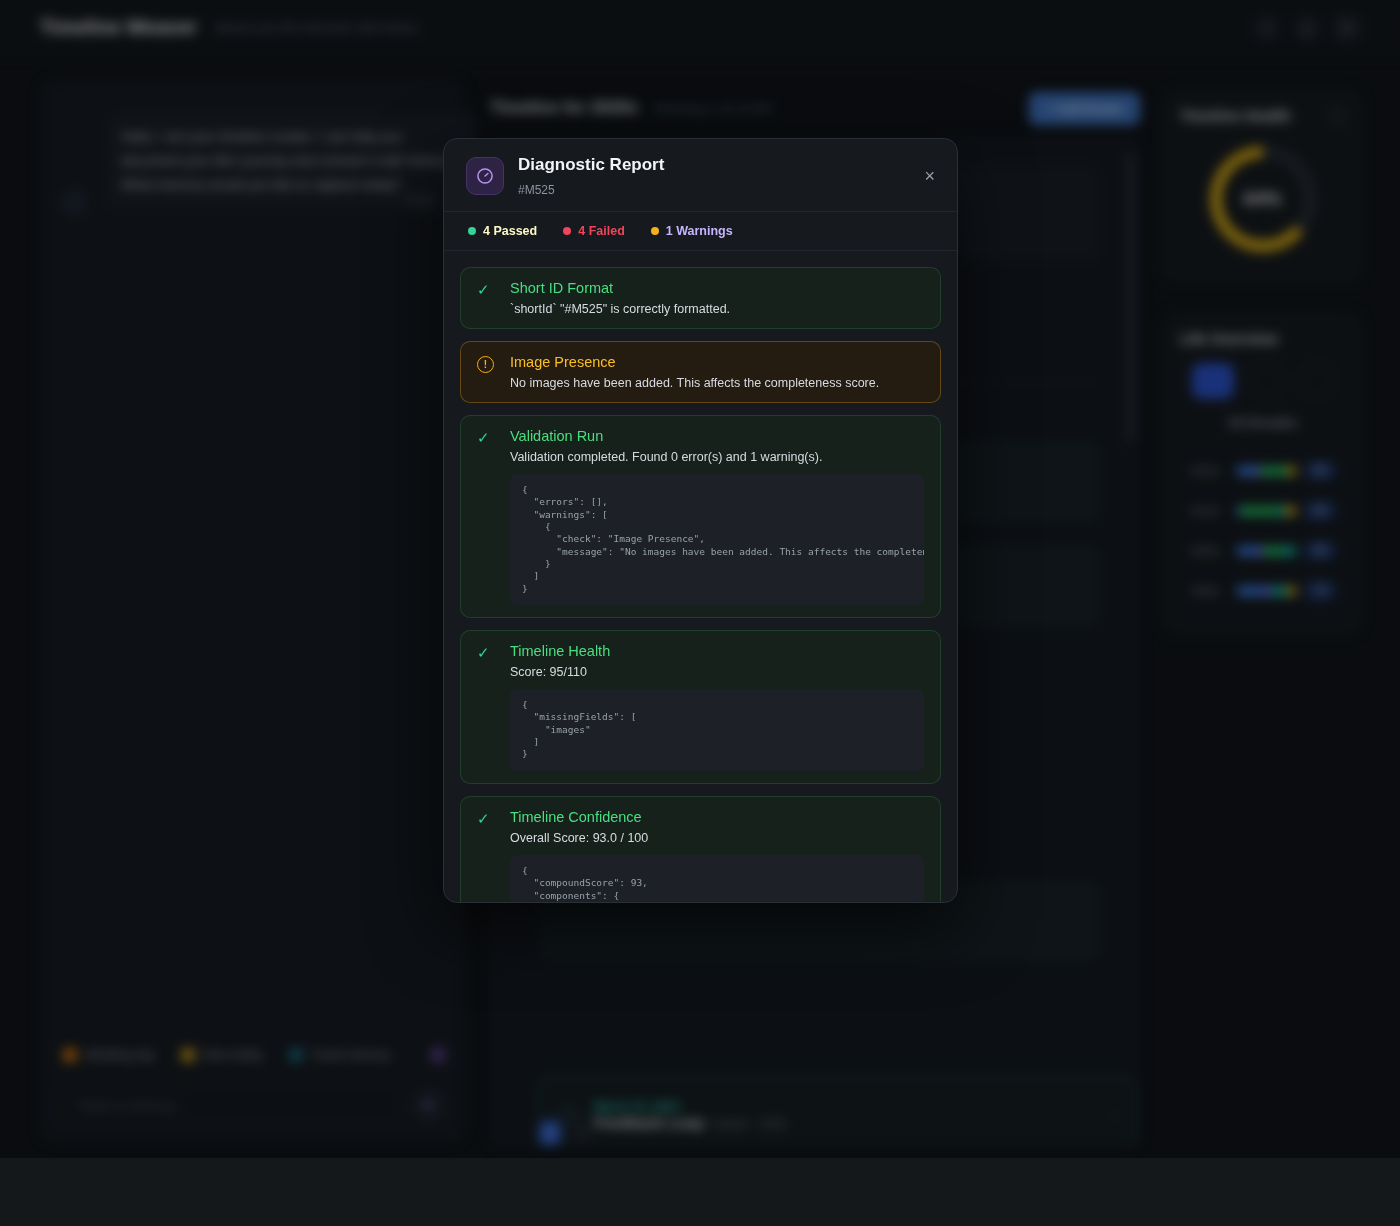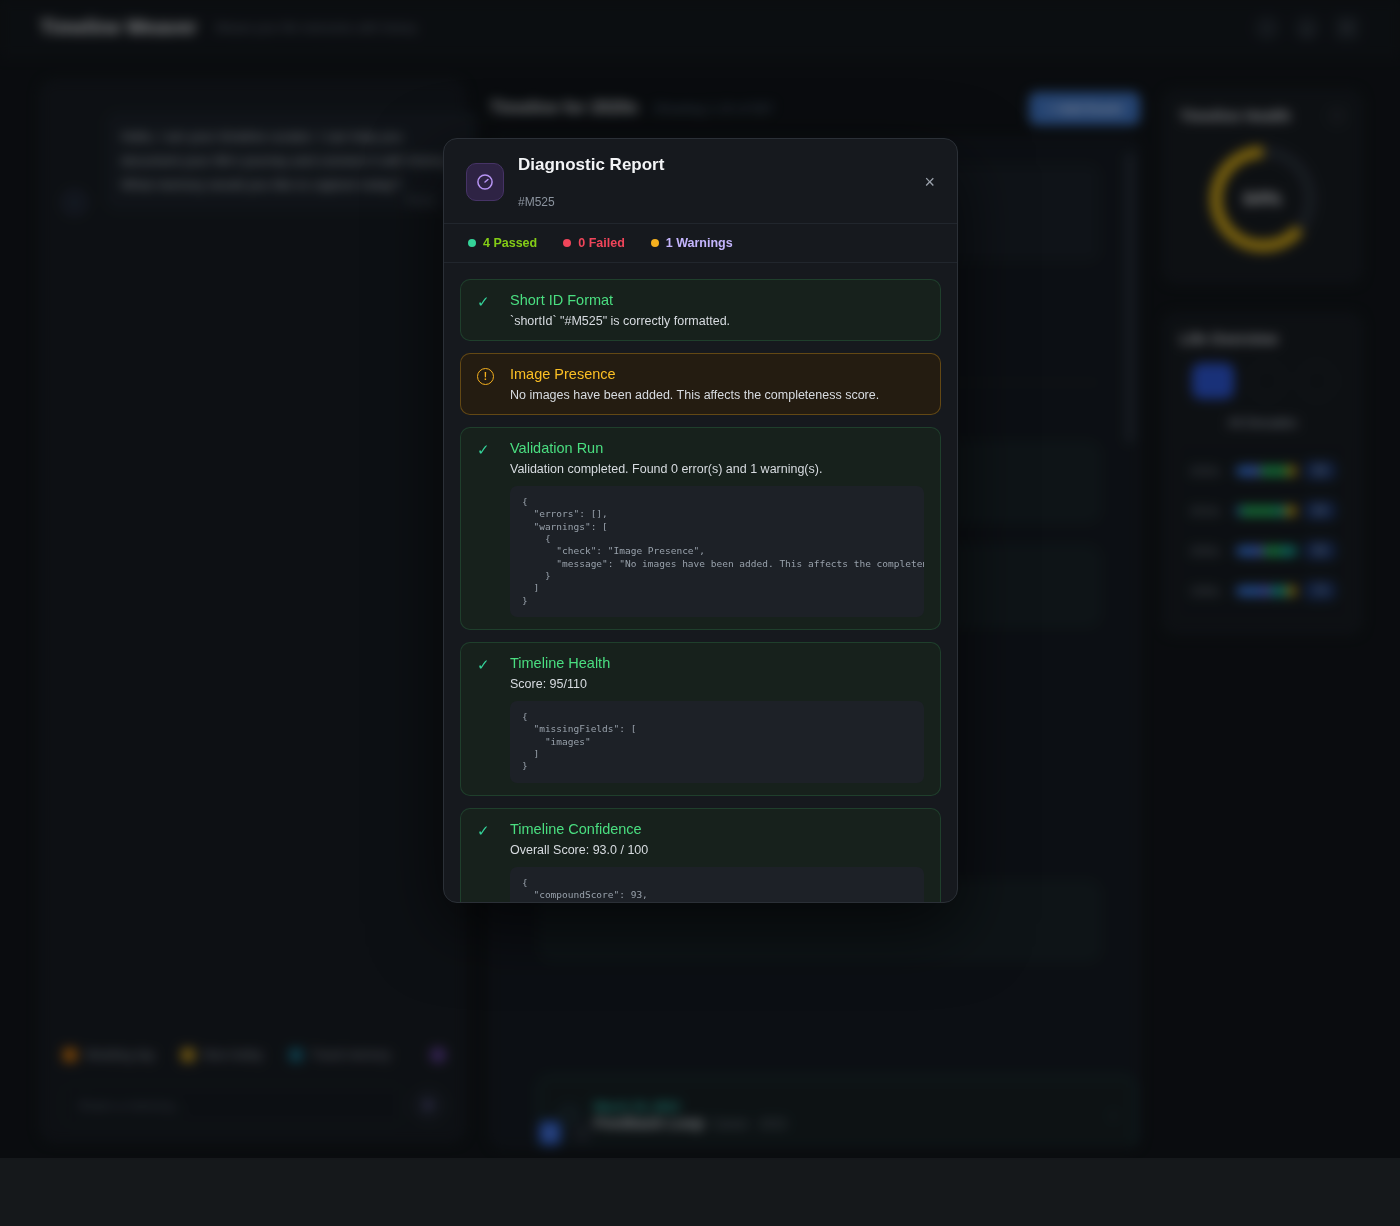--- a/index.html
+++ b/index.html
@@ -111,29 +111,29 @@
     background:rgba(37,99,235,.35); border:1px solid #2b56c9; border-radius:5px; padding:2px 0; }
 
   
   .modal { position:absolute; left:443px; top:138px; width:515px; height:765px;
     background:#16191e; border:1px solid #2b3037; border-radius:14px;
     box-shadow:0 24px 70px rgba(0,0,0,.65); display:flex; flex-direction:column; }
   .modal-header { display:flex; align-items:center; gap:14px; padding:16px 22px 14px; }
   .modal-ico { width:38px; height:38px; border-radius:10px; background:#2e2344;
     border:1px solid #463366; display:flex; align-items:center; justify-content:center; }
   .modal-title { font-size:17px; font-weight:bold; color:#f3f4f6; }
-  .modal-subid { font-size:12px; color:#8b939e; margin-top:20px; }
+  .modal-subid { font-size:12px; color:#8b939e; margin-top:8px; }
   .modal-close { margin-left:auto; font-size:18px; color:#9aa1ab; background:none;
     border:none; cursor:pointer; line-height:1; }
   .status-row { display:flex; align-items:center; gap:26px; padding:12px 24px;
     border-top:1px solid #21262d; border-bottom:1px solid #21262d; font-size:12.5px;
     font-weight:bold; }
   .status-item { display:flex; align-items:center; gap:7px; }
   .dot { width:8px; height:8px; border-radius:50%; }
-  .dot-green { background:#34d399; } .txt-green { color:#84cc16; }
+  .dot-green { background:#34d399; } .txt-green { color:#fef9c3; }
   .dot-red { background:#f0455a; }  .txt-red { color:#f0455a; }
   .dot-amber { background:#f5b01e; } .txt-amber { color:#c4b5fd; }
   .modal-body { flex:1; overflow-y:auto; padding:16px 16px 16px; scrollbar-width:none; }
   .modal-body::-webkit-scrollbar { display:none; }
   .check-card { border-radius:10px; padding:12px 16px; margin-bottom:12px; display:flex; gap:13px; }
   .check-card.pass { background:#17211c; border:1px solid rgba(74,222,128,.16); }
   .check-card.warn { background:#241c11; border:1px solid rgba(245,176,30,.3); }
   .status-ico { flex:0 0 20px; font-size:15px; line-height:20px; }
   .status-ico.pass { color:#34d399; }
   .warn-circle { width:17px; height:17px; border-radius:50%; border:1.5px solid #f5b01e;
@@ -320,21 +320,21 @@
       <button class="modal-close">×</button>
     </div>
 
     <div class="status-row">
       <span class="status-item">
         <span class="dot dot-green"></span>
         <span class="txt-green">4 Passed</span>
       </span>
       <span class="status-item">
         <span class="dot dot-red"></span>
-        <span class="txt-red">0 Failed</span>
+        <span class="txt-red">4 Failed</span>
       </span>
       <span class="status-item">
         <span class="dot dot-amber"></span>
         <span class="txt-amber">1 Warnings</span>
       </span>
     </div>
 
     <div class="modal-body">
 
       <div class="check-card pass">

